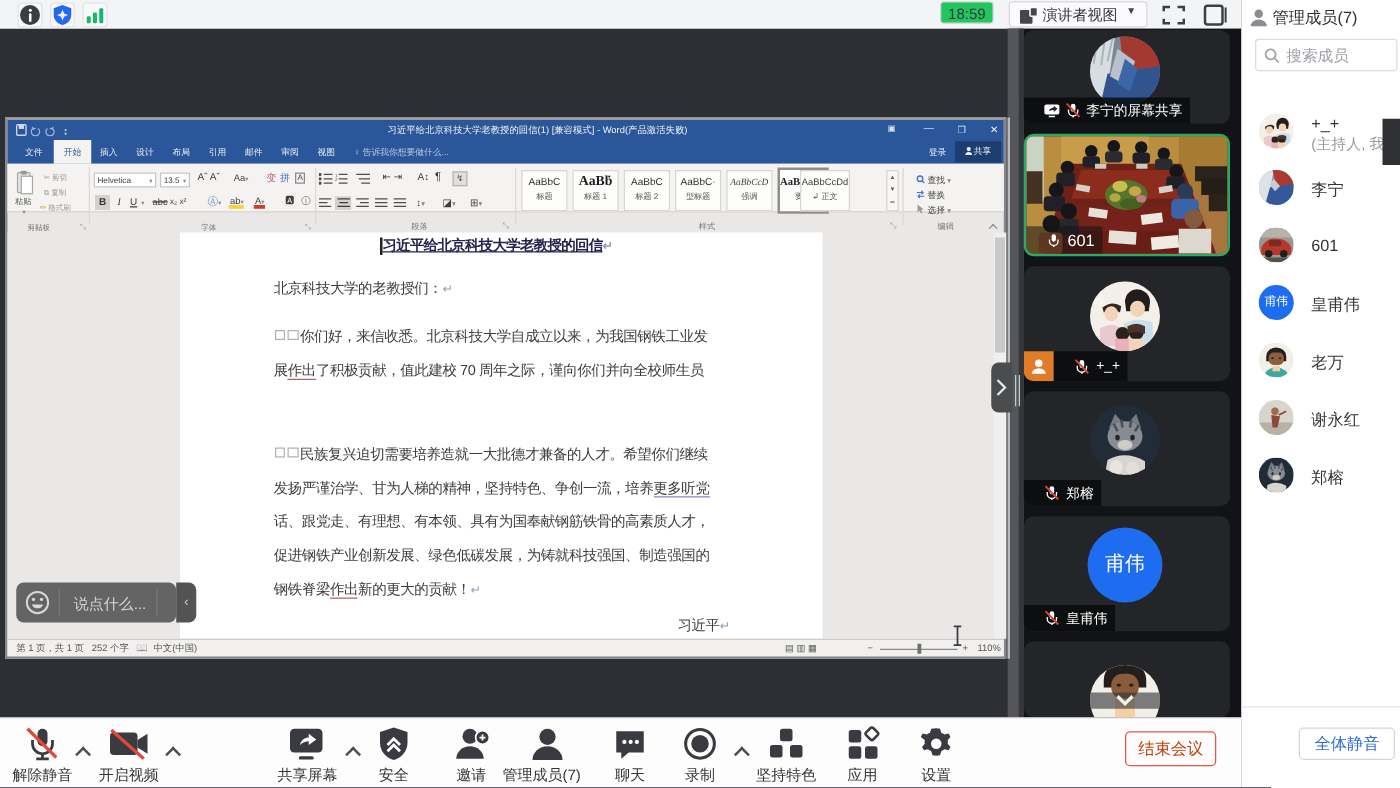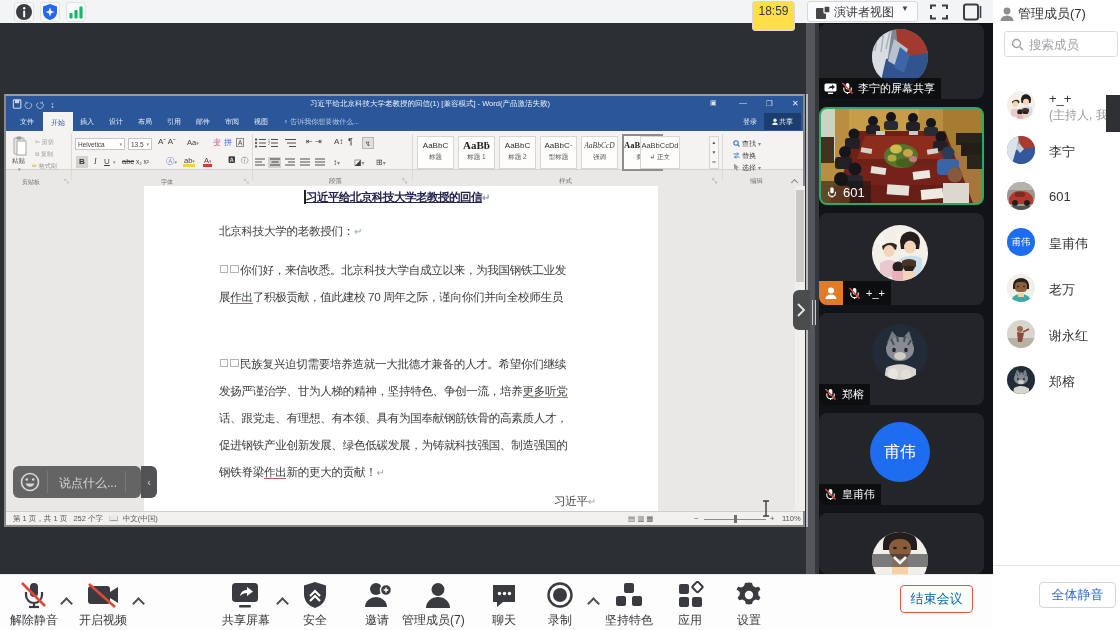--- a/index.html
+++ b/index.html
@@ -3,21 +3,21 @@
 <meta charset="utf-8">
 <style>
   * { margin:0; padding:0; box-sizing:border-box; }
   html,body { width:1120px; height:630px; overflow:hidden; font-family:"Liberation Sans", sans-serif; }
   body { position:relative; background:#2c2f33; }
   .abs { position:absolute; }
 
   
   #topbar { left:0; top:0; width:993px; height:23px; background:#f3f4f6; }
   .tb-ic { position:absolute; top:2px; width:20px; height:20px; border:1px solid #e2e3e7; border-radius:3px; background:#f8f9fa; }
-  #timebox { position:absolute; left:752px; top:1px; width:43px; height:30px; border:1px solid #d7d8dc; border-radius:3px; background:#fde047; color:#36373c; font-size:12px; line-height:19px; text-align:center; }
+  #timebox { position:absolute; left:752px; top:1px; width:43px; height:18px; border:1px solid #d7d8dc; border-radius:3px; background:#22c55e; color:#36373c; font-size:12px; line-height:19px; text-align:center; }
   #viewbox { position:absolute; left:807px; top:1px; width:111px; height:21px; border:1px solid #d7d8dc; border-radius:3px; background:#fbfbfd; color:#36373c; font-size:12px; }
 
   
   #stage { left:0; top:23px; width:806px; height:551px; background:#2c2f33; }
 
   
   #word { left:4px; top:94px; width:801px; height:433px; background:#e9e8e7; border:2px solid #86888a; border-top:2px solid #9a9c9e; }
   #wtitle { left:0; top:0; width:797px; height:16px; background:#2b579a; color:#fff; }
   #wtabs  { left:0; top:16px; width:797px; height:19px; background:#2b579a; }
   #wribbon{ left:0; top:35px; width:797px; height:39px; background:#f4f3f1; border-bottom:1px solid #d4d1ce; }
@@ -28,21 +28,21 @@
   .dline { position:absolute; left:75px; font-size:11.6px; letter-spacing:-0.35px; line-height:14px; color:#3d3d3d; white-space:nowrap; }
   .sq { display:inline-block; } .sq i { display:inline-block; width:8.5px; height:8.5px; border:1px solid #b2b2b2; margin:0 1.5px 1px 0.5px; }
   .pm { color:#8fa3b5; font-size:10px; display:inline-block; }
   .u1 { border-bottom:1px solid #b06565; }
   .u2 { border-bottom:1px solid #8585c5; }
 
   
   #vcol { left:806px; top:23px; width:187px; height:551px; background:#121316; }
   #vdivider { left:0; top:0; width:13px; height:551px; background:#54565b; }
   .tile { position:absolute; left:13px; width:165px; background:#232529; border-radius:8px; overflow:hidden; }
-  .vlabel { position:absolute; left:0; bottom:0; background:rgba(8,8,8,0.78); color:#fff; font-size:11px; display:flex; align-items:center; height:21px; padding:0 6px 0 5px; }
+  .vlabel { position:absolute; left:0; bottom:0; background:rgba(8,8,8,0.78); color:#fff; font-size:11px; display:flex; align-items:center; height:21px; padding:0 6px 0 16px; }
 
   
   #rpanel { left:993px; top:0; width:127px; height:630px; background:#ffffff; }
   .mrow { position:absolute; left:12px; width:115px; height:30px; }
   .mavatar { position:absolute; left:2px; top:0; width:28px; height:28px; border-radius:50%; overflow:hidden; }
   .mname { position:absolute; left:44px; top:7px; font-size:13px; color:#333; white-space:nowrap; }
 
   
   #toolbar { left:0; top:574px; width:993px; height:56px; background:#fdfdfd; border-top:1px solid #e8e8e8; }
   .tlabel { position:absolute; top:37px; font-size:12px; color:#36373b; white-space:nowrap; }
@@ -484,21 +484,21 @@
       <rect x="3" y="16" width="10" height="10" rx="2" fill="#3a3b40"></rect>
       <rect x="16" y="16" width="10" height="10" rx="2" fill="#3a3b40"></rect>
       <rect x="17.5" y="2" width="8" height="8" rx="1.5" fill="none" stroke="#3a3b40" stroke-width="2" transform="rotate(45 21.5 6)"></rect>
     </svg>
     <div class="tlabel" style="left:678px;">应用</div>
     <svg width="28" height="28" style="position:absolute;left:735px;top:6px" viewBox="0 0 28 28">
       <path fill="#3a3b40" d="M14 1.5 l3 .4 1 3.2 a9.5 9.5 0 0 1 2.6 1.5 l3.3-.8 1.5 2.7 -2.2 2.5 a9.5 9.5 0 0 1 0 3 l2.2 2.5 -1.5 2.7 -3.3 -.8 a9.5 9.5 0 0 1 -2.6 1.5 l-1 3.2 -3 .4 -3-.4 -1-3.2 a9.5 9.5 0 0 1 -2.6-1.5 l-3.3 .8 -1.5-2.7 2.2-2.5 a9.5 9.5 0 0 1 0-3 L1.6 8.5 3.1 5.8 l3.3 .8 a9.5 9.5 0 0 1 2.6-1.5 l1-3.2 Z"></path>
       <circle cx="14" cy="14" r="4.2" fill="#fdfdfd"></circle>
     </svg>
     <div class="tlabel" style="left:737px;">设置</div>
-    <div style="position:absolute;left:900px;top:10px;width:73px;height:28px;border:1px solid #e5544b;border-radius:4px;color:#0369a1;font-size:13px;text-align:center;line-height:26px;">结束会议</div>
+    <div style="position:absolute;left:900px;top:10px;width:73px;height:28px;border:1px solid #e5544b;border-radius:4px;color:#c2410c;font-size:13px;text-align:center;line-height:26px;">结束会议</div>
   </div>
 
   <div class="abs" style="left:793px;top:290px;width:17px;height:40px;background:#4b4c4e;border-radius:6px 0 0 6px;z-index:20;">
     <svg width="10" height="14" style="position:absolute;left:3px;top:13px" viewBox="0 0 10 14">
       <path d="M2 1 l6 6 l-6 6" fill="none" stroke="#e8e8e8" stroke-width="1.8"></path>
     </svg>
   </div>
   <div class="abs" style="left:13px;top:466px;width:128px;height:32px;background:rgba(88,88,90,0.92);border-radius:6px;z-index:20;">
     <svg width="20" height="20" style="position:absolute;left:7px;top:6px" viewBox="0 0 20 20">
       <circle cx="10" cy="10" r="8.5" fill="none" stroke="#d8d8d8" stroke-width="1.6"></circle>
@@ -691,21 +691,21 @@
         <div class="dline" style="top:4px;left:160px;width:2px;height:14px;background:#222;"></div>
         <div class="dline" style="top:4px;left:162px;font-weight:bold;letter-spacing:-0.6px;color:#23254e;text-decoration:underline;">习近平给北京科技大学老教授的回信<span class="pm">↵</span></div>
         <div class="dline" style="top:38px;">北京科技大学的老教授们：<span class="pm">↵</span></div>
         <div class="dline" style="top:77px;"><span class="sq"><i></i><i></i></span>你们好，来信收悉。北京科技大学自成立以来，为我国钢铁工业发</div>
         <div class="dline" style="top:104px;">展<span class="u1">作出</span>了积极贡献，值此建校 70 周年之际，谨向你们并向全校师生员</div>
         <div class="dline" style="top:171px;"><span class="sq"><i></i><i></i></span>民族复兴迫切需要培养造就一大批德才兼备的人才。希望你们继续</div>
         <div class="dline" style="top:225px;">话、跟党走、有理想、有本领、具有为国奉献钢筋铁骨的高素质人才，</div>
         <div class="dline" style="top:198px;">发扬严谨治学、甘为人梯的精神，坚持特色、争创一流，培养<span class="u2">更多听党</span></div>
         <div class="dline" style="top:252px;">促进钢铁产业创新发展、绿色低碳发展，为铸就科技强国、制造强国的</div>
         <div class="dline" style="top:279px;">钢铁脊梁<span class="u1">作出</span>新的更大的贡献！<span class="pm">↵</span></div>
-        <div class="dline" style="top:308px;left:398px;margin-left:12px;">习近平<span class="pm">↵</span></div>
+        <div class="dline" style="top:308px;left:398px;">习近平<span class="pm">↵</span></div>
       </div>
       <div class="abs" id="wscroll" style="left:789px;top:0;width:10px;height:325px;background:#f0efed;">
         <div style="position:absolute;left:1px;top:4px;width:8px;height:92px;background:#cbc9c7;"></div>
       </div>
     </div>
     <svg width="8" height="17" style="position:absolute;left:756px;top:404px;z-index:5" viewBox="0 0 8 17">
       <path d="M1 1 h6 M4 1 v15 M1 16 h6" stroke="#3c3c40" stroke-width="1.4" fill="none"></path>
     </svg>
     <div class="abs" id="wstatus">
       <span style="position:absolute;left:7px;top:2px;">第 1 页，共 1 页&nbsp;&nbsp;&nbsp;252 个字&nbsp;&nbsp;&nbsp;📖&nbsp;&nbsp;中文(中国)</span>

